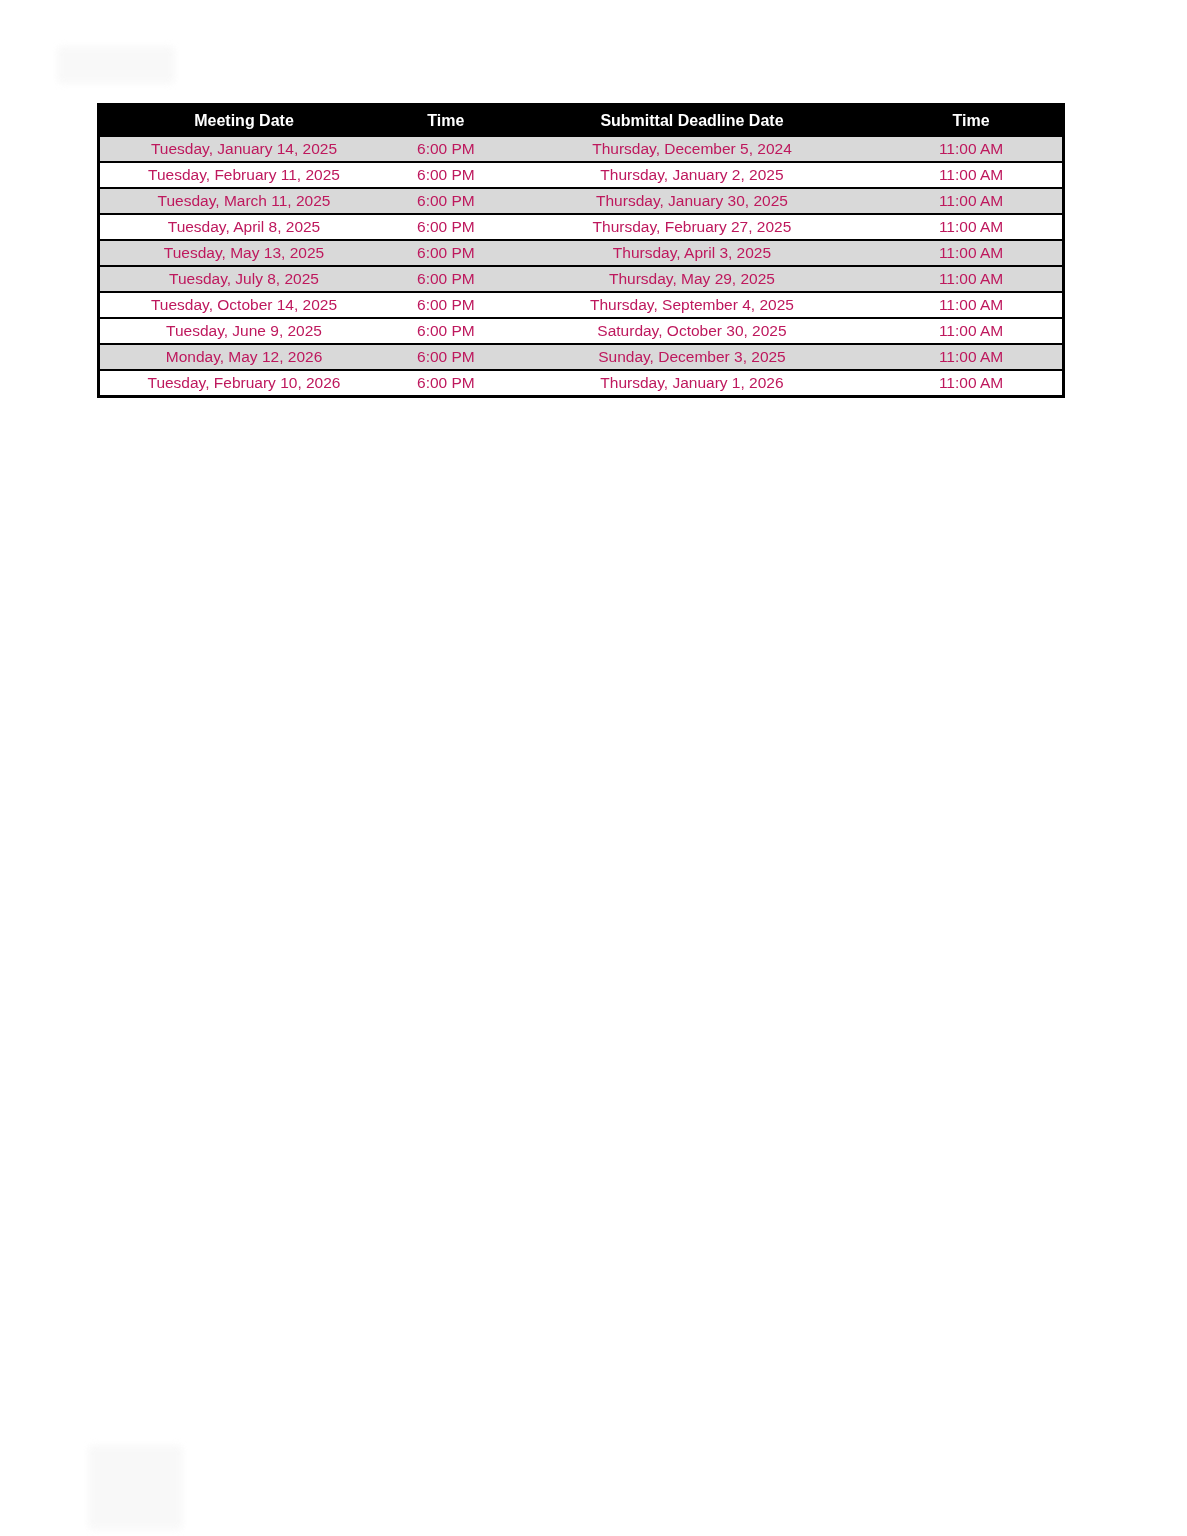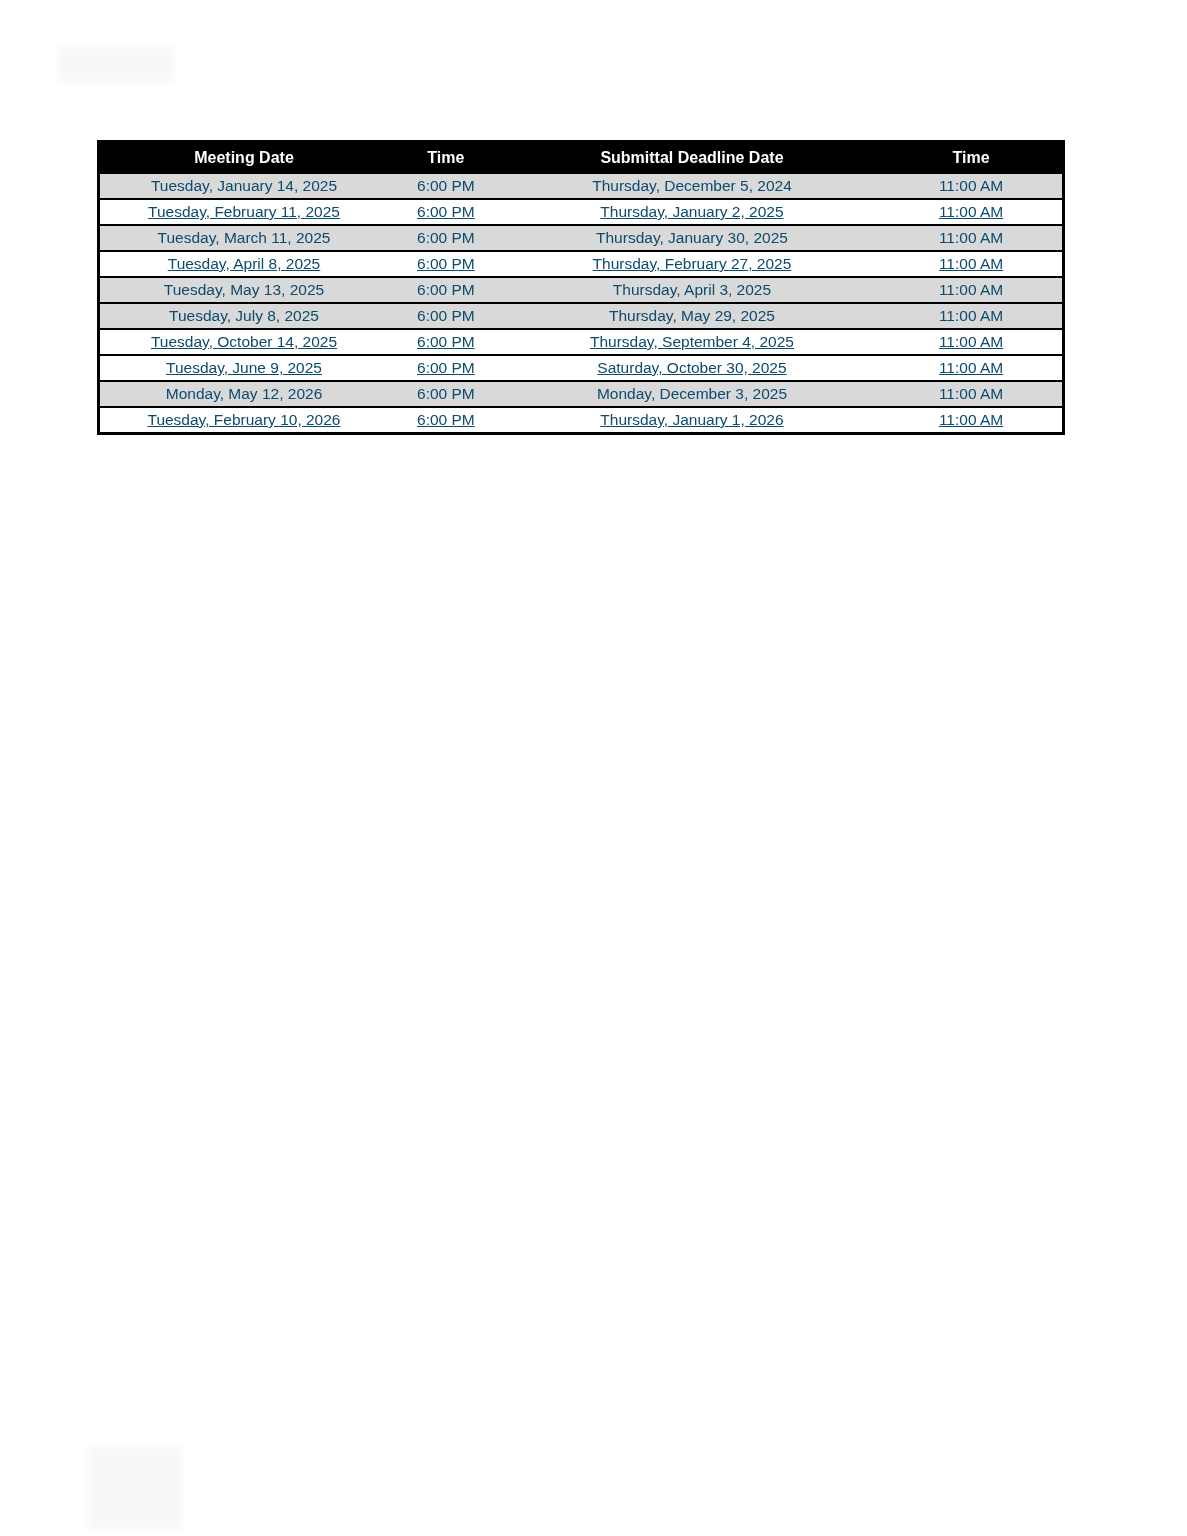--- a/index.html
+++ b/index.html
@@ -37,21 +37,20 @@
     height: 85px;
   }
 
   table.schedule {
     position: absolute;
     left: 97px;
     top: 103px;
     width: 968px;
     border-collapse: collapse;
     table-layout: fixed;
-    margin-top: 37px;
   }
   table.schedule, table.schedule th, table.schedule td {
     border: 2px solid #000000;
   }
   table.schedule {
     border: 3px solid #000000;
   }
   table.schedule th, table.schedule td {
     border-left: none;
     border-right: none;
@@ -59,34 +58,33 @@
   table.schedule th {
     background: #000000;
     color: #ffffff;
     font-weight: bold;
     font-size: 16px;
     height: 27px;
     text-align: center;
     padding: 1px 2px;
   }
   table.schedule td {
-    color: #0c4a6e;
+    color: #be185d;
     font-size: 15.5px;
     height: 22px;
     text-align: center;
     padding: 1px 8px;
     white-space: nowrap;
     overflow: hidden;
   }
   table.schedule tr.alt td {
     background: #d9d9d9;
   }
   table.schedule tr.plain td {
     background: #ffffff;
-    text-decoration: underline;
   }
   col.c1 { width: 30%; }
   col.c2 { width: 12%; }
   col.c3 { width: 39%; }
   col.c4 { width: 19%; }
 </style>
 </head>
 <body>
 
 <div class="page">
@@ -153,21 +151,21 @@
         </tr>
         <tr class="plain">
           <td>Tuesday, June 9, 2025</td>
           <td>6:00 PM</td>
           <td>Saturday, October 30, 2025</td>
           <td>11:00 AM</td>
         </tr>
         <tr class="alt">
           <td>Monday, May 12, 2026</td>
           <td>6:00 PM</td>
-          <td>Monday, December 3, 2025</td>
+          <td>Sunday, December 3, 2025</td>
           <td>11:00 AM</td>
         </tr>
         <tr class="plain">
           <td>Tuesday, February 10, 2026</td>
           <td>6:00 PM</td>
           <td>Thursday, January 1, 2026</td>
           <td>11:00 AM</td>
         </tr>
       </tbody>
   </table>

